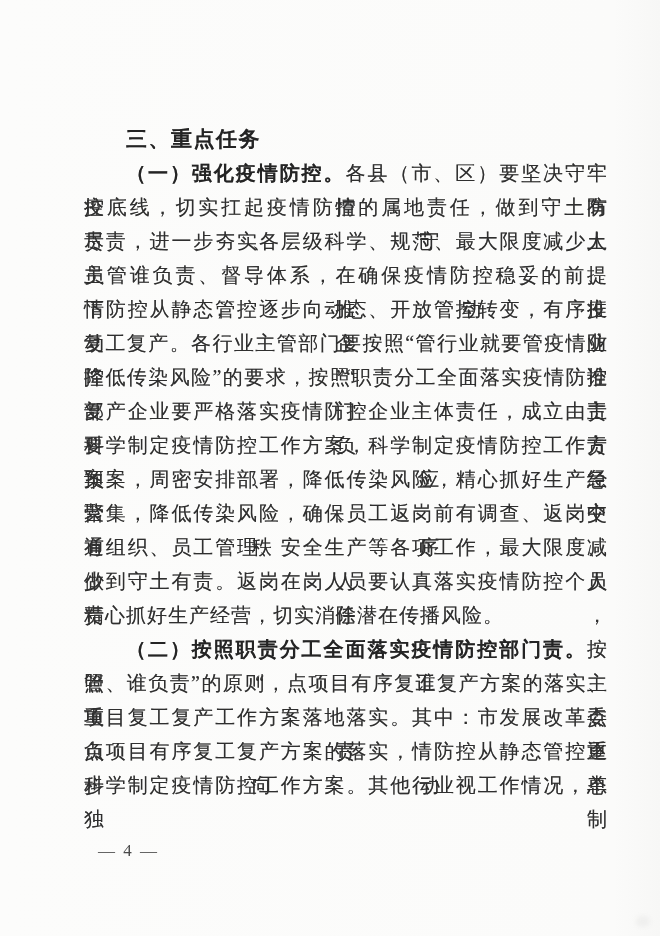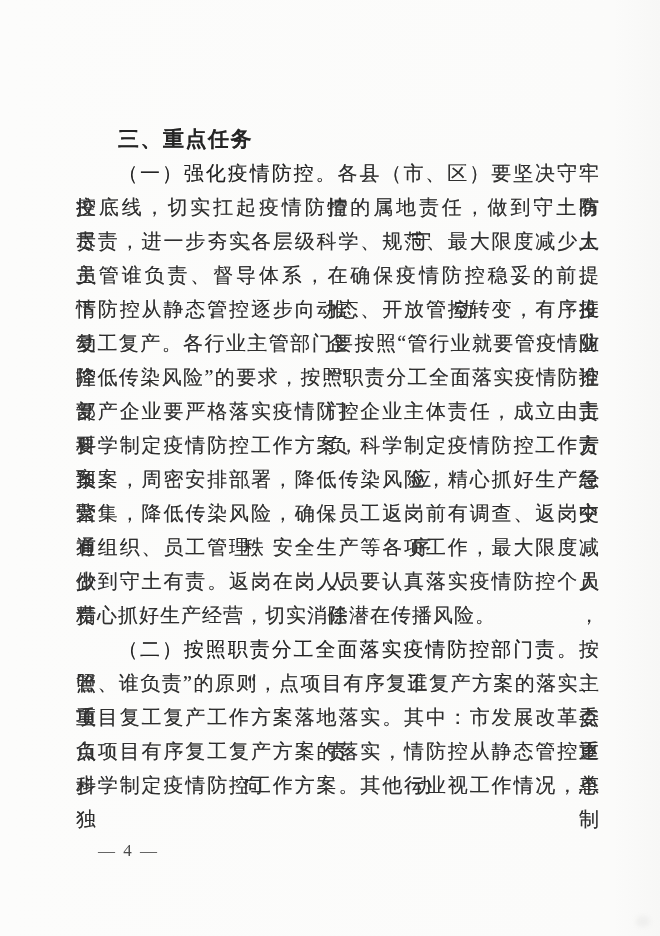--- a/index.html
+++ b/index.html
@@ -11,21 +11,21 @@
     position: relative;
     width: 660px;
     height: 936px;
     overflow: hidden;
     background: linear-gradient(90deg, #fcfcfb 0%, #fbfbfa 93%, #f7f7f6 100%);
     font-family: "Liberation Serif", "DejaVu Serif", serif;
     color: #2f2f2f;
   }
   .doc {
     position: absolute;
-    left: 76px;
+    left: 84px;
     top: 122px;
     width: 524px;
     font-size: 20px;
     line-height: 34px;
     text-shadow: 0 0 0.5px rgba(60,60,60,0.55);
   }
   .heading {
     height: 34px;
     font-weight: bold;
     color: #242424;
@@ -40,21 +40,21 @@
   }
   .line.stretch {
     text-align: justify;
     text-align-last: justify;
     -moz-text-align-last: justify;
   }
   .line.indent {
     text-indent: 42px;
   }
   .bold-run {
-    font-weight: normal;
+    font-weight: bold;
     color: #242424;
   }
   .footer {
     position: absolute;
     left: 98px;
     top: 841px;
     font-size: 17px;
     letter-spacing: 2px;
     color: #4a4a4a;
   }

